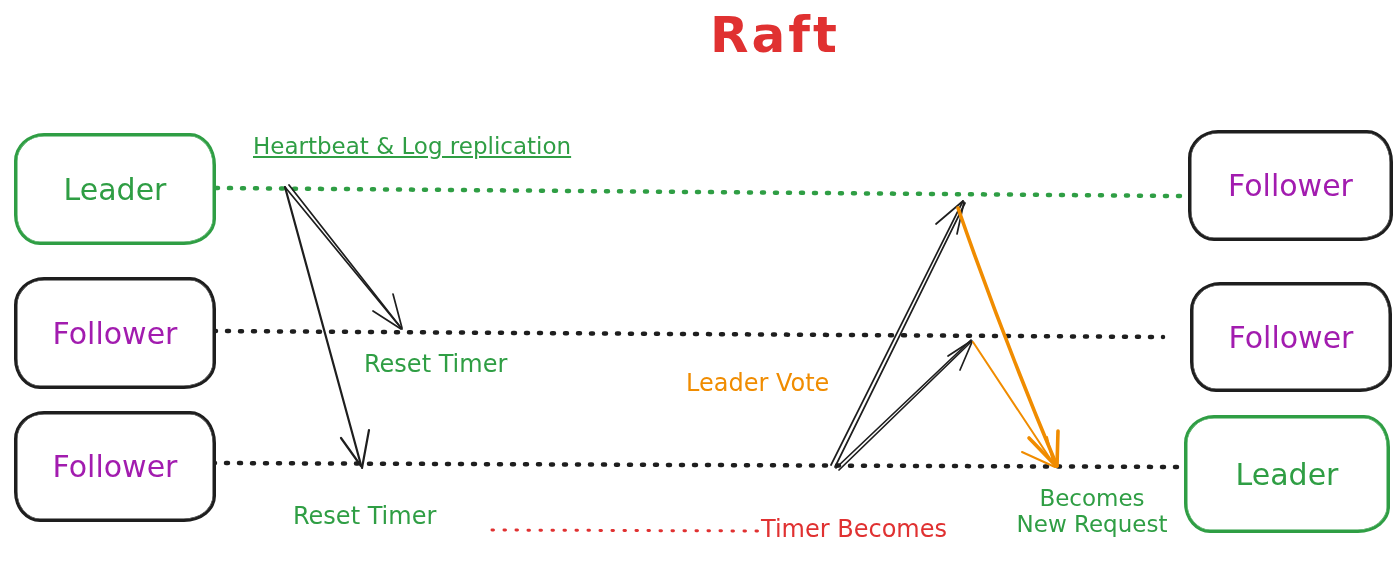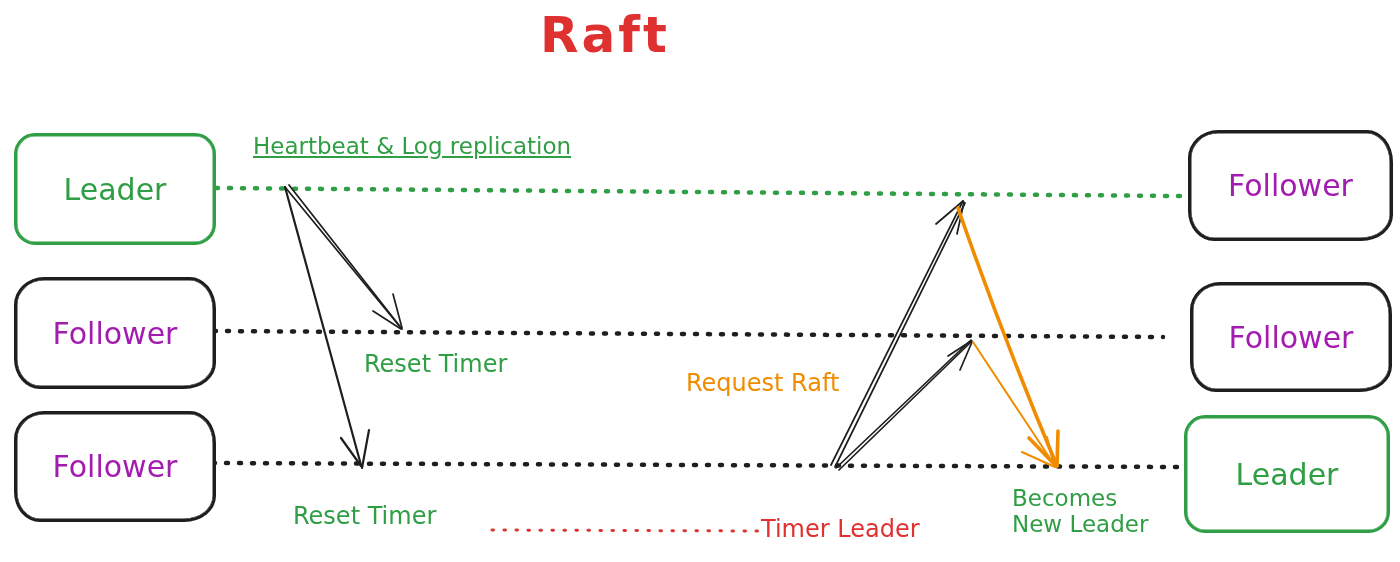--- a/index.html
+++ b/index.html
@@ -7,53 +7,53 @@
     position:relative;
     width:1400px;height:562px;
     background:#ffffff;
     overflow:hidden;
     font-family:"DejaVu Sans", sans-serif;
   }
   .title{
     position:absolute;
     left:540px;top:6px;width:300px;
     margin:0;
-    text-align:left;
+    text-align:right;
     font-size:50px;
     font-weight:bold;
     letter-spacing:3px;
     color:#e03131;
   }
   .wires{position:absolute;left:0;top:0;z-index:1;}
   .node{
     position:absolute;
     display:flex;align-items:center;justify-content:center;
     background:#ffffff;
     border:3.5px solid #1e1e1e;
     color:#a21caf;
     font-size:30px;
     z-index:2;
     border-radius:30px 26px 32px 26px / 28px 32px 26px 30px;
     box-shadow:0 0 0 0.5px #1e1e1e inset;
   }
   .node.green-node{
     border-color:#2f9e44;color:#2f9e44;
     box-shadow:0 0 0 0.5px #2f9e44 inset;
-    border-radius:21px;
   }
   .lbl{
     position:absolute;
     z-index:3;
     font-size:24px;
     white-space:nowrap;
   }
   .green{color:#2f9e44;}
   .red{color:#e03131;}
   .orange{color:#f08c00;}
   .becomes{
+    text-align:center;
     font-size:23px;
     line-height:26px;
     white-space:normal;
     width:160px;
   }
 </style>
 </head>
 <body>
 
 <div class="canvas">
@@ -116,22 +116,22 @@
   <div class="node" style="left:1188px;top:130px;width:199px;height:105px;">Follower</div>
   <div class="node" style="left:1190px;top:282px;width:196px;height:104px;">Follower</div>
   <div class="node green-node" style="left:1184px;top:415px;width:200px;height:112px;">Leader</div>
 
   <div class="lbl green" style="left:253px;top:133px;font-size:23px;text-decoration:underline;">Heartbeat &amp; Log replication</div>
 
   <div class="lbl green" style="left:364px;top:350px;">Reset Timer</div>
 
   <div class="lbl green" style="left:293px;top:502px;">Reset Timer</div>
 
-  <div class="lbl red" style="left:761px;top:515px;">Timer Leader</div>
+  <div class="lbl red" style="left:761px;top:515px;">Timer Becomes</div>
 
-  <div class="lbl orange" style="left:686px;top:369px;">Request Raft</div>
+  <div class="lbl orange" style="left:686px;top:369px;">Leader Vote</div>
 
   <div class="lbl green becomes" style="left:1012px;top:485px;">
     <span>Becomes</span><br>
-    <span>New Leader</span>
+    <span>New Request</span>
   </div>
 
 </div>
 
 </body></html>

